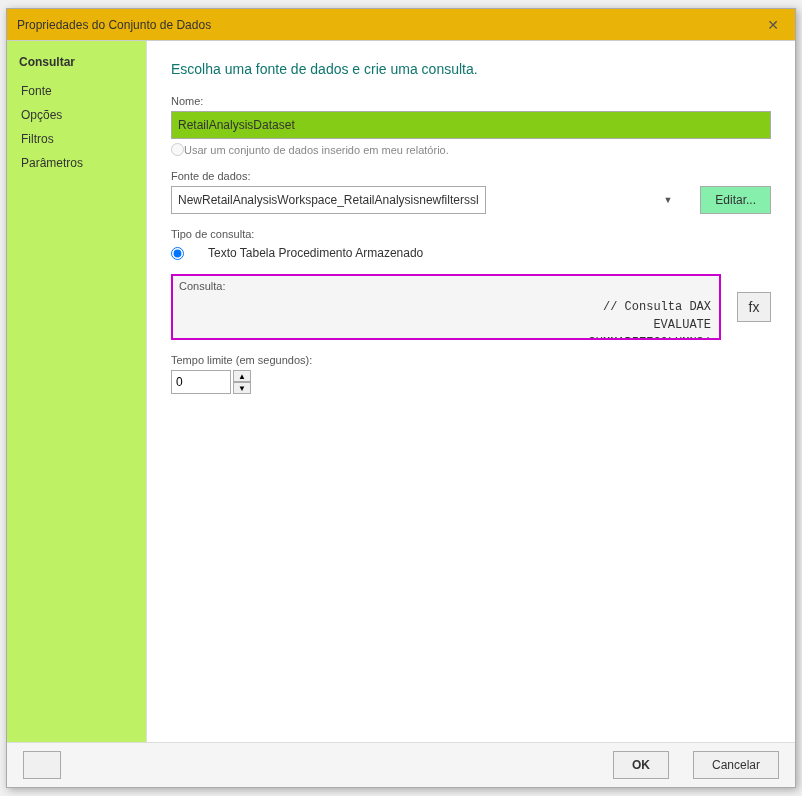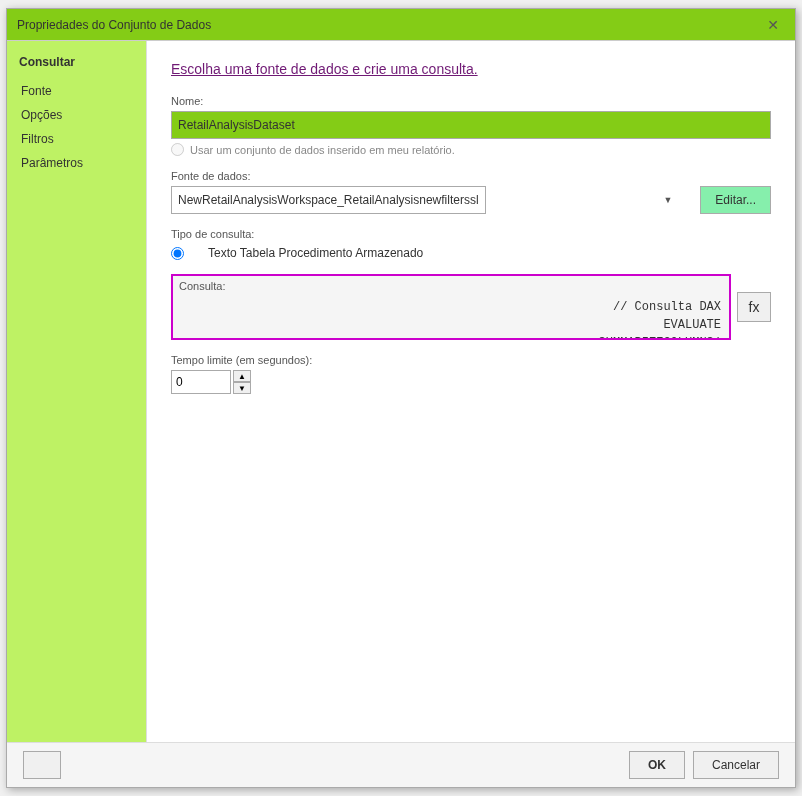--- a/index.html
+++ b/index.html
@@ -19,21 +19,21 @@
       width: 790px;
       height: 780px;
       background: #ffffff;
       border: 1px solid #aaaaaa;
       box-shadow: 2px 2px 8px rgba(0,0,0,0.3);
       display: flex;
       flex-direction: column;
     }
 
     .dialog-title-bar {
-      background: #84cc16;
+      background: #eab308;
       border-bottom: 1px solid #cccccc;
       height: 32px;
       display: flex;
       align-items: center;
       justify-content: space-between;
       padding: 0 10px;
       flex-shrink: 0;
     }
 
     .dialog-title {
@@ -86,23 +86,22 @@
       flex: 1;
       padding: 20px 24px;
       overflow-y: auto;
       display: flex;
       flex-direction: column;
       gap: 14px;
     }
 
     .section-heading {
       font-size: 14px;
-      color: #701a75;
+      color: #0f766e;
       margin-bottom: 4px;
-      text-decoration: underline;
     }
 
     .field-label {
       font-size: 11px;
       color: #555;
       margin-bottom: 4px;
     }
 
     .text-input {
       width: 100%;
@@ -110,21 +109,20 @@
       border: 1px solid #aaa;
       padding: 3px 6px;
       font-size: 12px;
       color: #333;
       background: #84cc16;
     }
 
     .radio-row {
       display: flex;
       align-items: center;
-      gap: 6px;
       color: #888;
       font-size: 11px;
       margin-top: 4px;
     }
 
     .radio-row input[type=radio] {
       margin: 0;
     }
 
     .datasource-row {
@@ -181,21 +179,21 @@
       align-items: center;
       gap: 24px;
       font-size: 12px;
       color: #333;
     }
 
     
     .query-section {
       display: flex;
       align-items: flex-start;
-      gap: 6px;
+      gap: 16px;
     }
 
     .query-box-wrapper {
       flex: 1;
       border: 2px solid #cc00cc;
       background: #f5f5f5;
       display: flex;
       flex-direction: column;
     }
 
@@ -313,21 +311,21 @@
       flex-shrink: 0;
     }
 
     .footer-left {
       display: flex;
       gap: 8px;
     }
 
     .footer-right {
       display: flex;
-      gap: 8px;
+      gap: 24px;
       align-items: center;
     }
 
     .btn-footer {
       height: 28px;
       padding: 0 18px;
       border: 1px solid #aaa;
       background: #f0f0f0;
       font-size: 12px;
       cursor: pointer;

